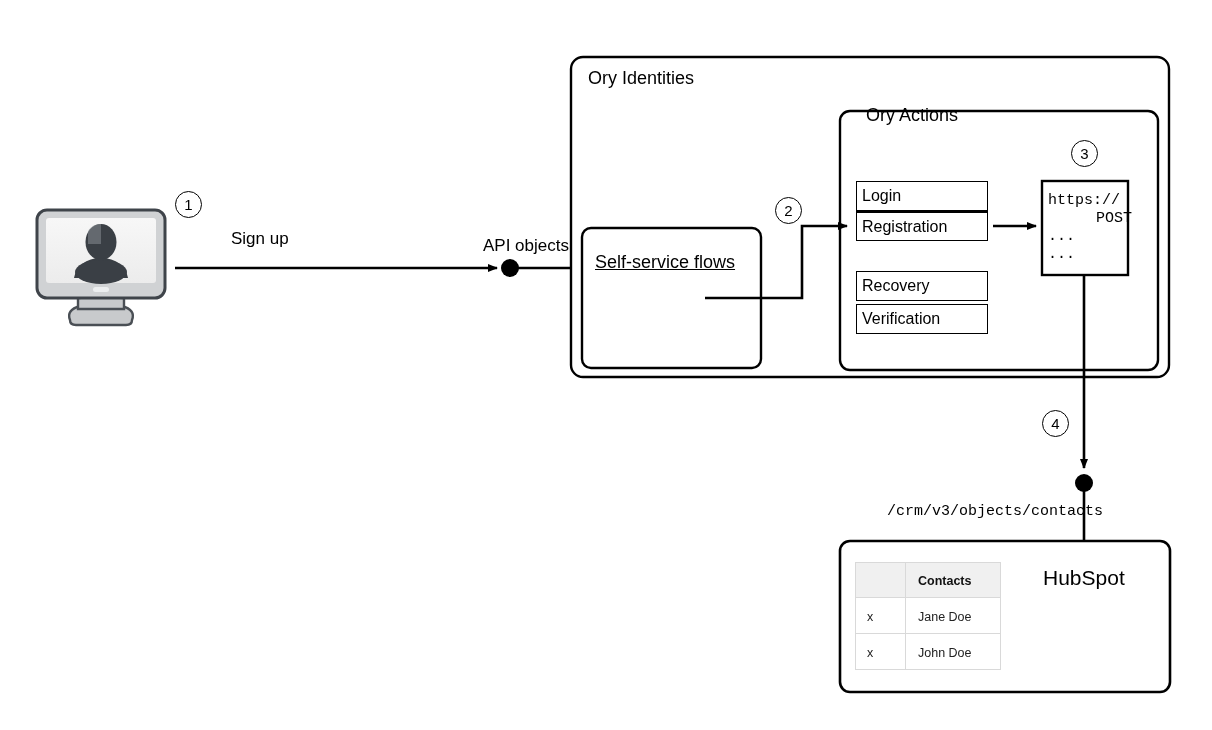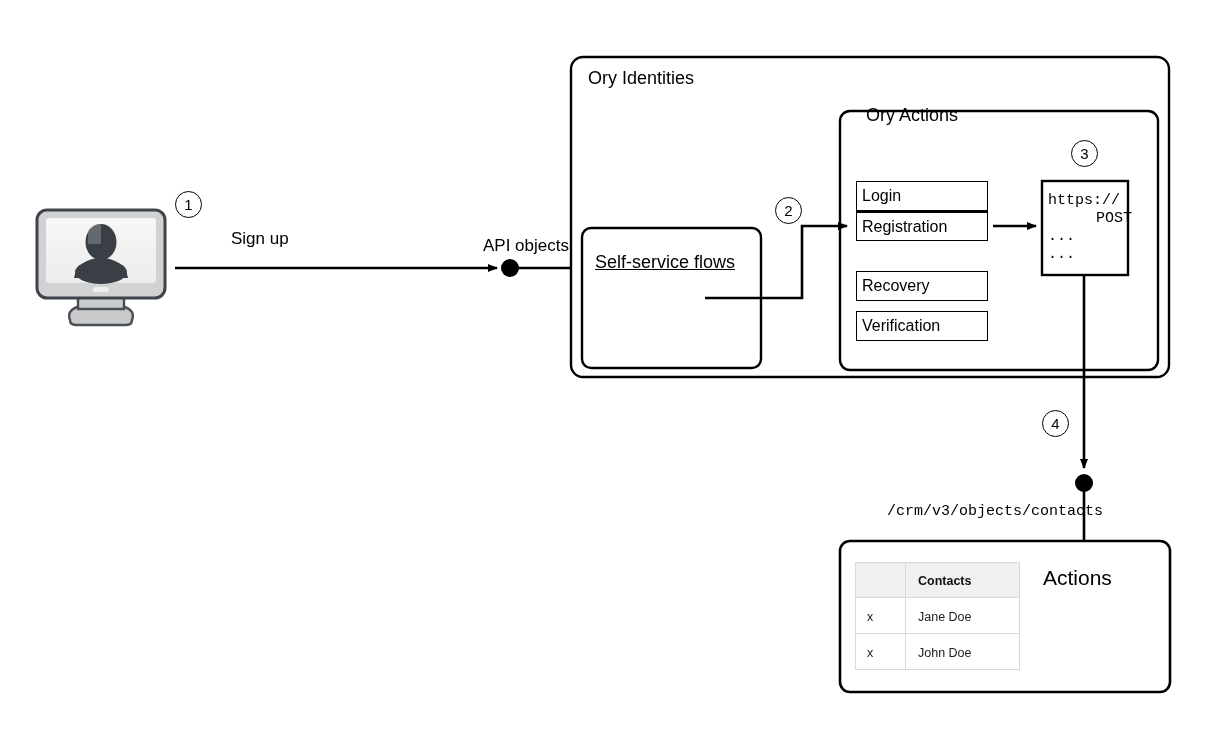--- a/index.html
+++ b/index.html
@@ -84,21 +84,21 @@
   .flowrow .flowlabel {
     position: absolute;
     left: 5px;
     top: 5px;
   }
   
   .hs-table {
     position: absolute;
     left: 855px;
     top: 562px;
-    width: 165px;
+    width: 146px;
     border-collapse: collapse;
     background: #ffffff;
   }
   .hs-table td, .hs-table th {
     border: 1px solid #d9d9d9;
     padding: 0;
     height: 35px;
     vertical-align: middle;
     text-align: left;
     font-weight: normal;
@@ -209,40 +209,40 @@
 
   <div class="flowrow" style="top:181px;">
     <span class="txt t-flow flowlabel">Login</span>
   </div>
   <div class="flowrow" style="top:211px; border-top-width:2.6px;">
     <span class="txt t-flow flowlabel">Registration</span>
   </div>
   <div class="flowrow" style="top:271px;">
     <span class="txt t-flow flowlabel">Recovery</span>
   </div>
-  <div class="flowrow" style="top:311px;padding-left:32px;">
+  <div class="flowrow" style="top:304px;padding-left:32px;">
     <span class="txt t-flow flowlabel">Verification</span>
   </div>
 
   <div class="numcircle" style="left:1071px; top:140px;">
     <span>3</span>
   </div>
 
   <div class="txt t-mono-sm" style="left:1048px; top:191px;">https://</div>
   <div class="txt t-mono-sm" style="left:1096px; top:209px;">POST</div>
   <div class="txt t-mono-sm" style="left:1048px; top:227px;">...</div>
   <div class="txt t-mono-sm" style="left:1048px; top:245px;">...</div>
 
   <div class="numcircle" style="left:1042px; top:410px;">
     <span>4</span>
   </div>
 
   <div class="txt t-mono" style="left:839px; top:503px;">/crm/v3/objects/contacts</div>
 
-  <div class="txt t-hubspot" style="left:1043px; top:566px;">Actions</div>
+  <div class="txt t-hubspot" style="left:1043px; top:566px;">HubSpot</div>
 
   <table class="hs-table">
     <thead>
       <tr>
         <td class="col-x"><span class="t-cell-head"></span></td>
         <td class="col-name"><span class="t-cell-head">Contacts</span></td>
       </tr>
     </thead>
     <tbody>
       <tr>

